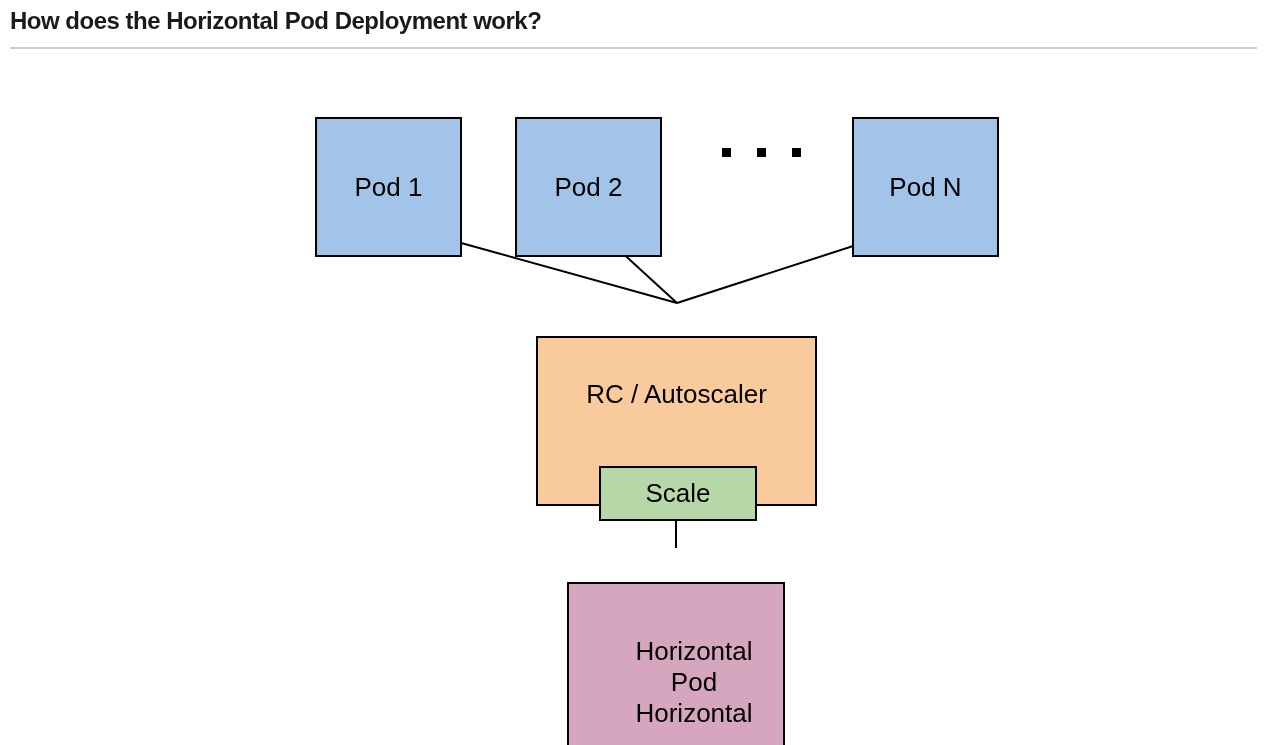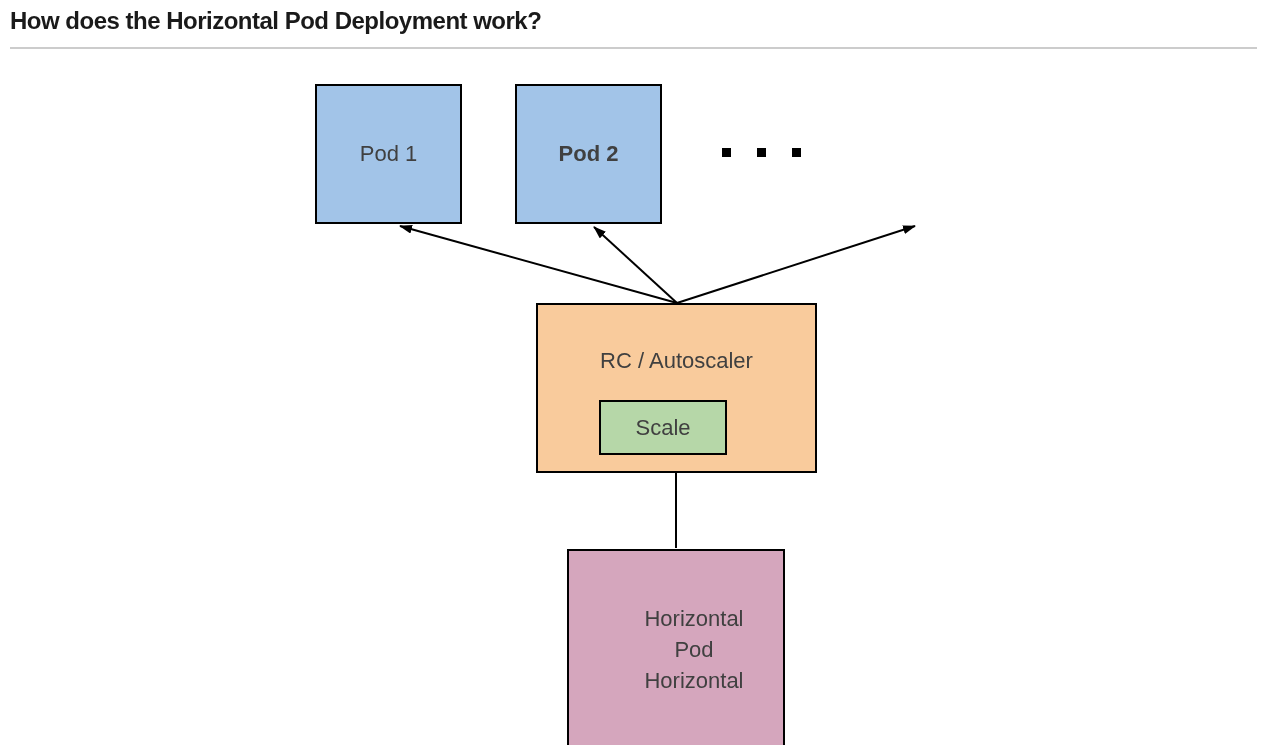--- a/index.html
+++ b/index.html
@@ -36,46 +36,47 @@
     width: 1247px; height: 2px;
     background: var(--rule-color);
   }
 
   .node {
     position: absolute;
     border: 2px solid var(--line-color);
     display: flex;
     align-items: center;
     justify-content: center;
-    font-size: 22px;
-    color: #404040;
+    font-size: 26px;
+    color: #000000;
     text-align: center;
+    margin-top: 33px;
   }
   .pod { background: var(--pod-fill); width: 147px; height: 140px; top: 84px; }
   .pod1 { left: 315px; }
-  .pod2 { left: 515px; font-weight: bold; }
+  .pod2 { left: 515px; }
   .podN { left: 852px; }
 
   .rc {
     background: var(--rc-fill);
     left: 536px; top: 303px;
     width: 281px; height: 170px;
     display: block;
   }
   .rc-label {
     position: absolute;
     left: 0; top: 41px;
     width: 100%;
     text-align: center;
     line-height: 30px;
   }
   .scale {
     background: var(--scale-fill);
     left: 61px; top: 95px;
-    width: 128px; height: 55px;
+    width: 158px; height: 55px;
   }
 
   .hpa {
     background: var(--hpa-fill);
     left: 567px; top: 549px;
     width: 218px; height: 200px;
     flex-direction: column;
     line-height: 31px;
     padding-left: 36px;
   }
@@ -131,20 +132,23 @@
   <div class="node pod pod2">
     <span>Pod 2</span>
   </div>
 
   <div class="ellipsis">
     <span class="dot"></span>
     <span class="dot"></span>
     <span class="dot"></span>
   </div>
 
+  <div class="node pod podN">
+    <span>Pod N</span>
+  </div>
 
   <div class="node rc">
     <div class="rc-label">RC / Autoscaler</div>
     <div class="node scale">
       <span>Scale</span>
     </div>
   </div>
 
   <div class="node hpa">
     <span>Horizontal</span>

